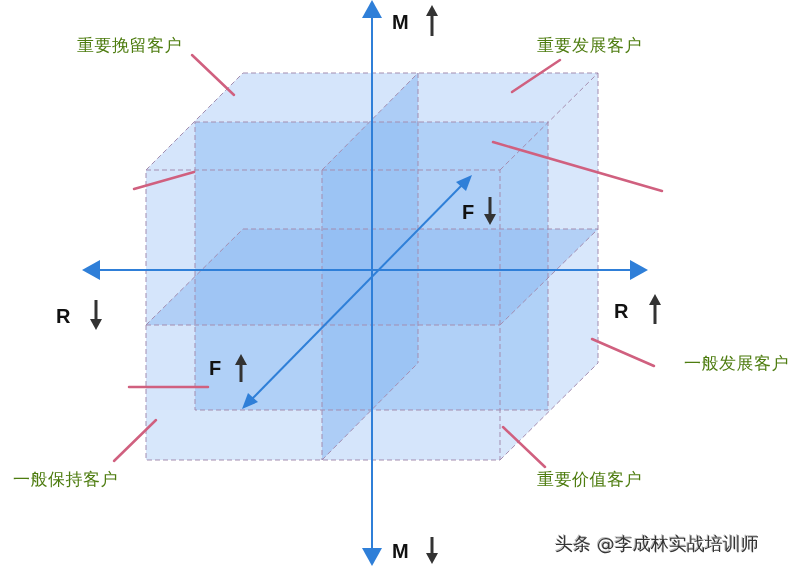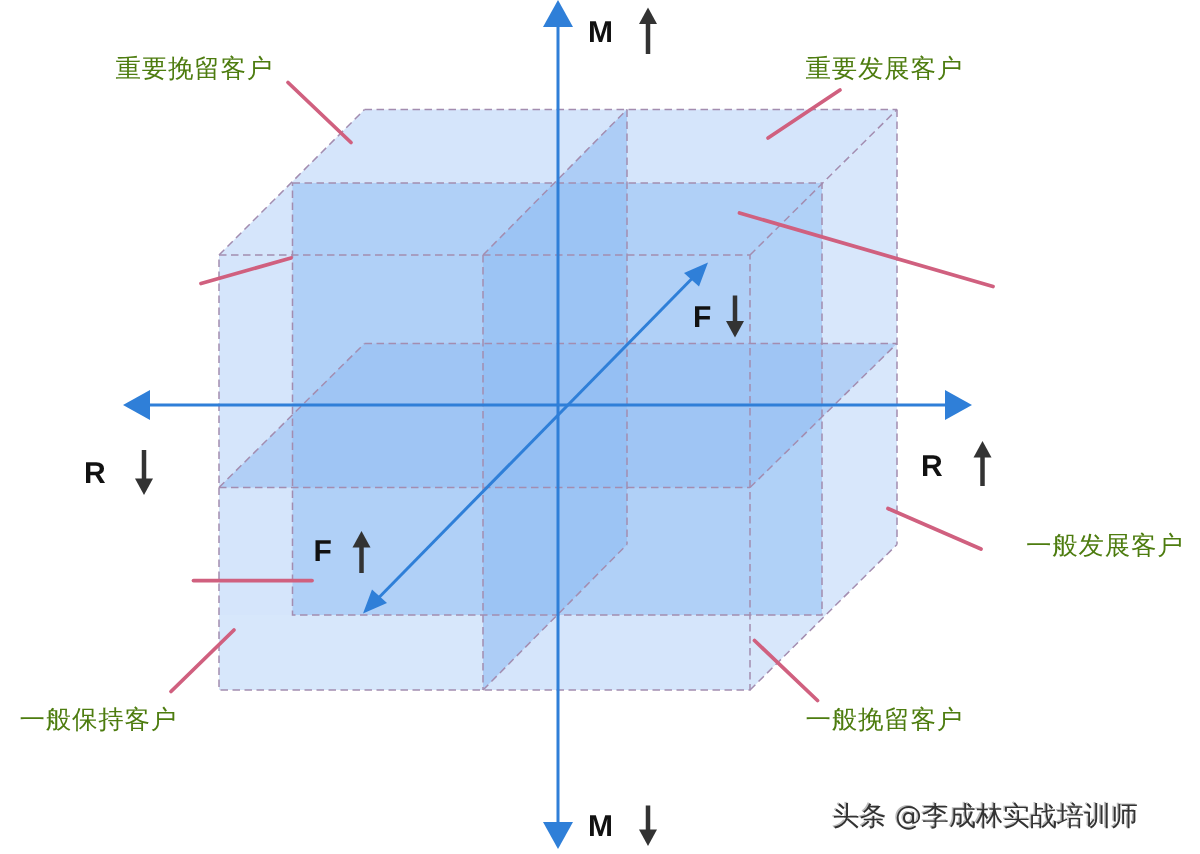--- a/index.html
+++ b/index.html
@@ -134,17 +134,17 @@
   <div class="axis-label" style="left:56px; top:305px;">R</div>
   <div class="axis-label" style="left:614px; top:300px;">R</div>
   <div class="axis-label" style="left:462px; top:201px;">F</div>
   <div class="axis-label" style="left:209px; top:357px;">F</div>
 
   
   <div class="label" style="left:77px; top:34px;">重要挽留客户</div>
   <div class="label" style="left:537px; top:34px;">重要发展客户</div>
   <div class="label" style="left:684px; top:352px;">一般发展客户</div>
   <div class="label" style="left:13px; top:468px;font-family:Liberation Serif, serif;">一般保持客户</div>
-  <div class="label" style="left:537px; top:468px;">一般挽留客户</div>
+  <div class="label" style="left:537px; top:468px;">重要价值客户</div>
 
   
   <div class="watermark" style="left:555px; top:532px;">头条 @李成林实战培训师</div>
 </div>
 
 </body></html>

